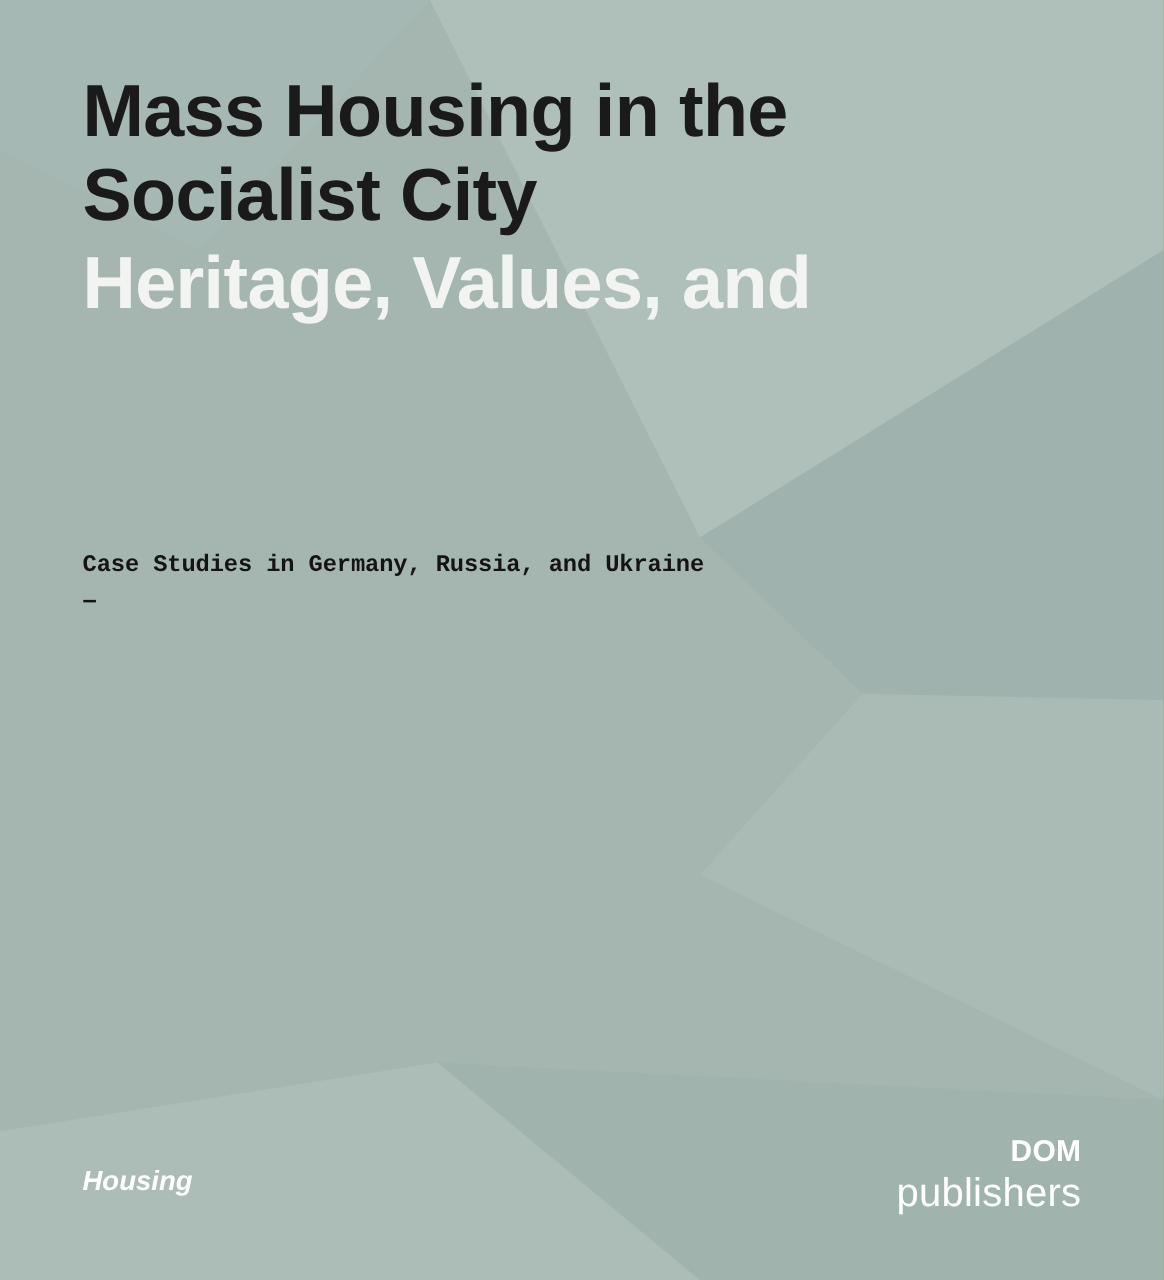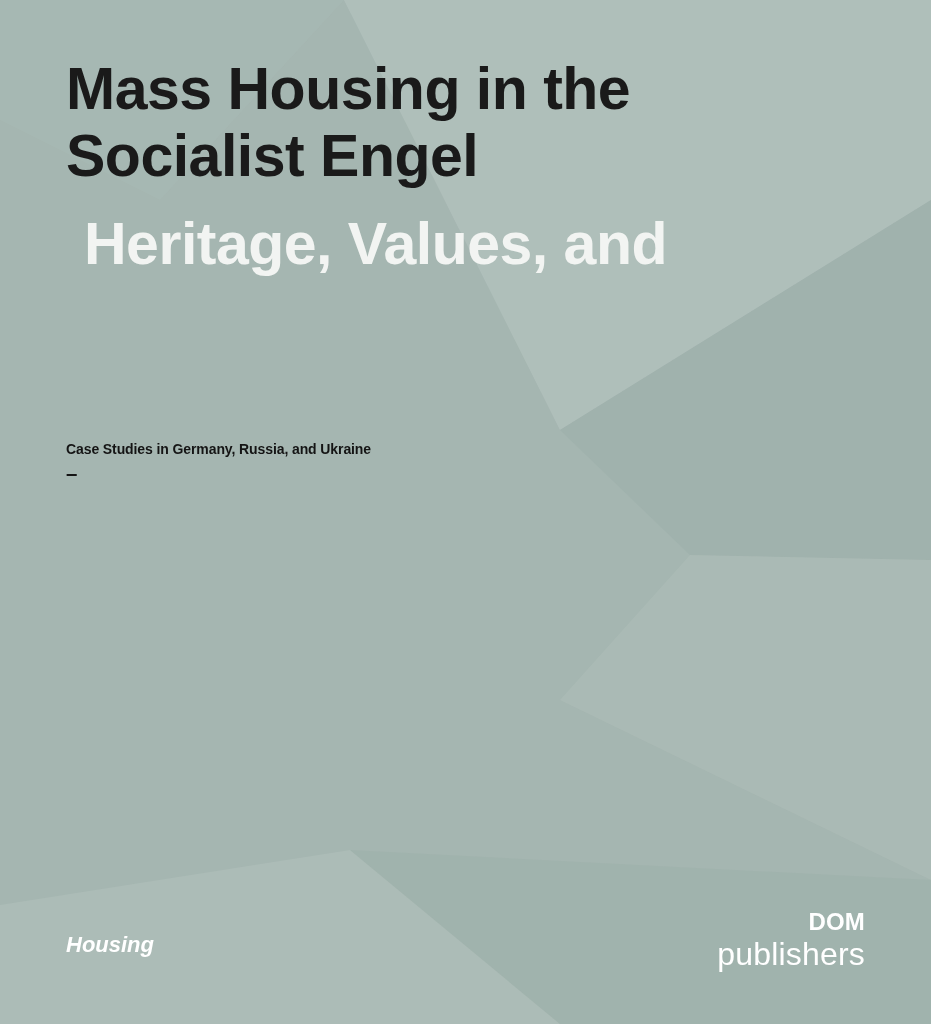--- a/index.html
+++ b/index.html
@@ -51,37 +51,38 @@
     color: #1a1a1a;
     letter-spacing: -0.5px;
     margin: 0;
   }
   .title-sub {
     font-size: 59px;
     line-height: 1.13;
     font-weight: bold;
     color: #f2f4f2;
     letter-spacing: -0.5px;
-    margin: 18px;
+    margin: 0;
     padding-top: 4px;
   }
 
   .meta-block {
     position: absolute;
     left: 66px;
     top: 440px;
     width: 700px;
   }
   .meta-line {
-    font-size: 14px;
+    font-size: 19px;
     font-weight: bold;
     color: #141414;
     line-height: 1.35;
     margin: 0;
     letter-spacing: -0.1px;
+    font-family: Liberation Mono, monospace;
   }
   .meta-dash {
     font-size: 20.5px;
     font-weight: bold;
     color: #141414;
     line-height: 1.1;
     margin: 0;
     padding: 3px 0 12px 0;
   }
 
@@ -131,21 +132,21 @@
       <polygon points="350,850 931,880 931,1024 560,1024" fill="#9cafa9" opacity="0.45"></polygon>
       <polygon points="0,0 344,0 160,200 0,120" fill="#a9bab5" opacity="0.45"></polygon>
     </svg>
   </div>
 
   <div class="content">
 
     <div class="title-block">
       <h1 class="title-main">
         <span>Mass Housing in the</span><br>
-        <span>Socialist Engel</span>
+        <span>Socialist City</span>
       </h1>
       <h2 class="title-sub">
         <span>Heritage, Values, and</span><br>
       </h2>
     </div>
 
     <div class="meta-block">
       <p class="meta-line">Case Studies in Germany, Russia, and Ukraine</p>
       <p class="meta-dash">–</p>
     </div>

